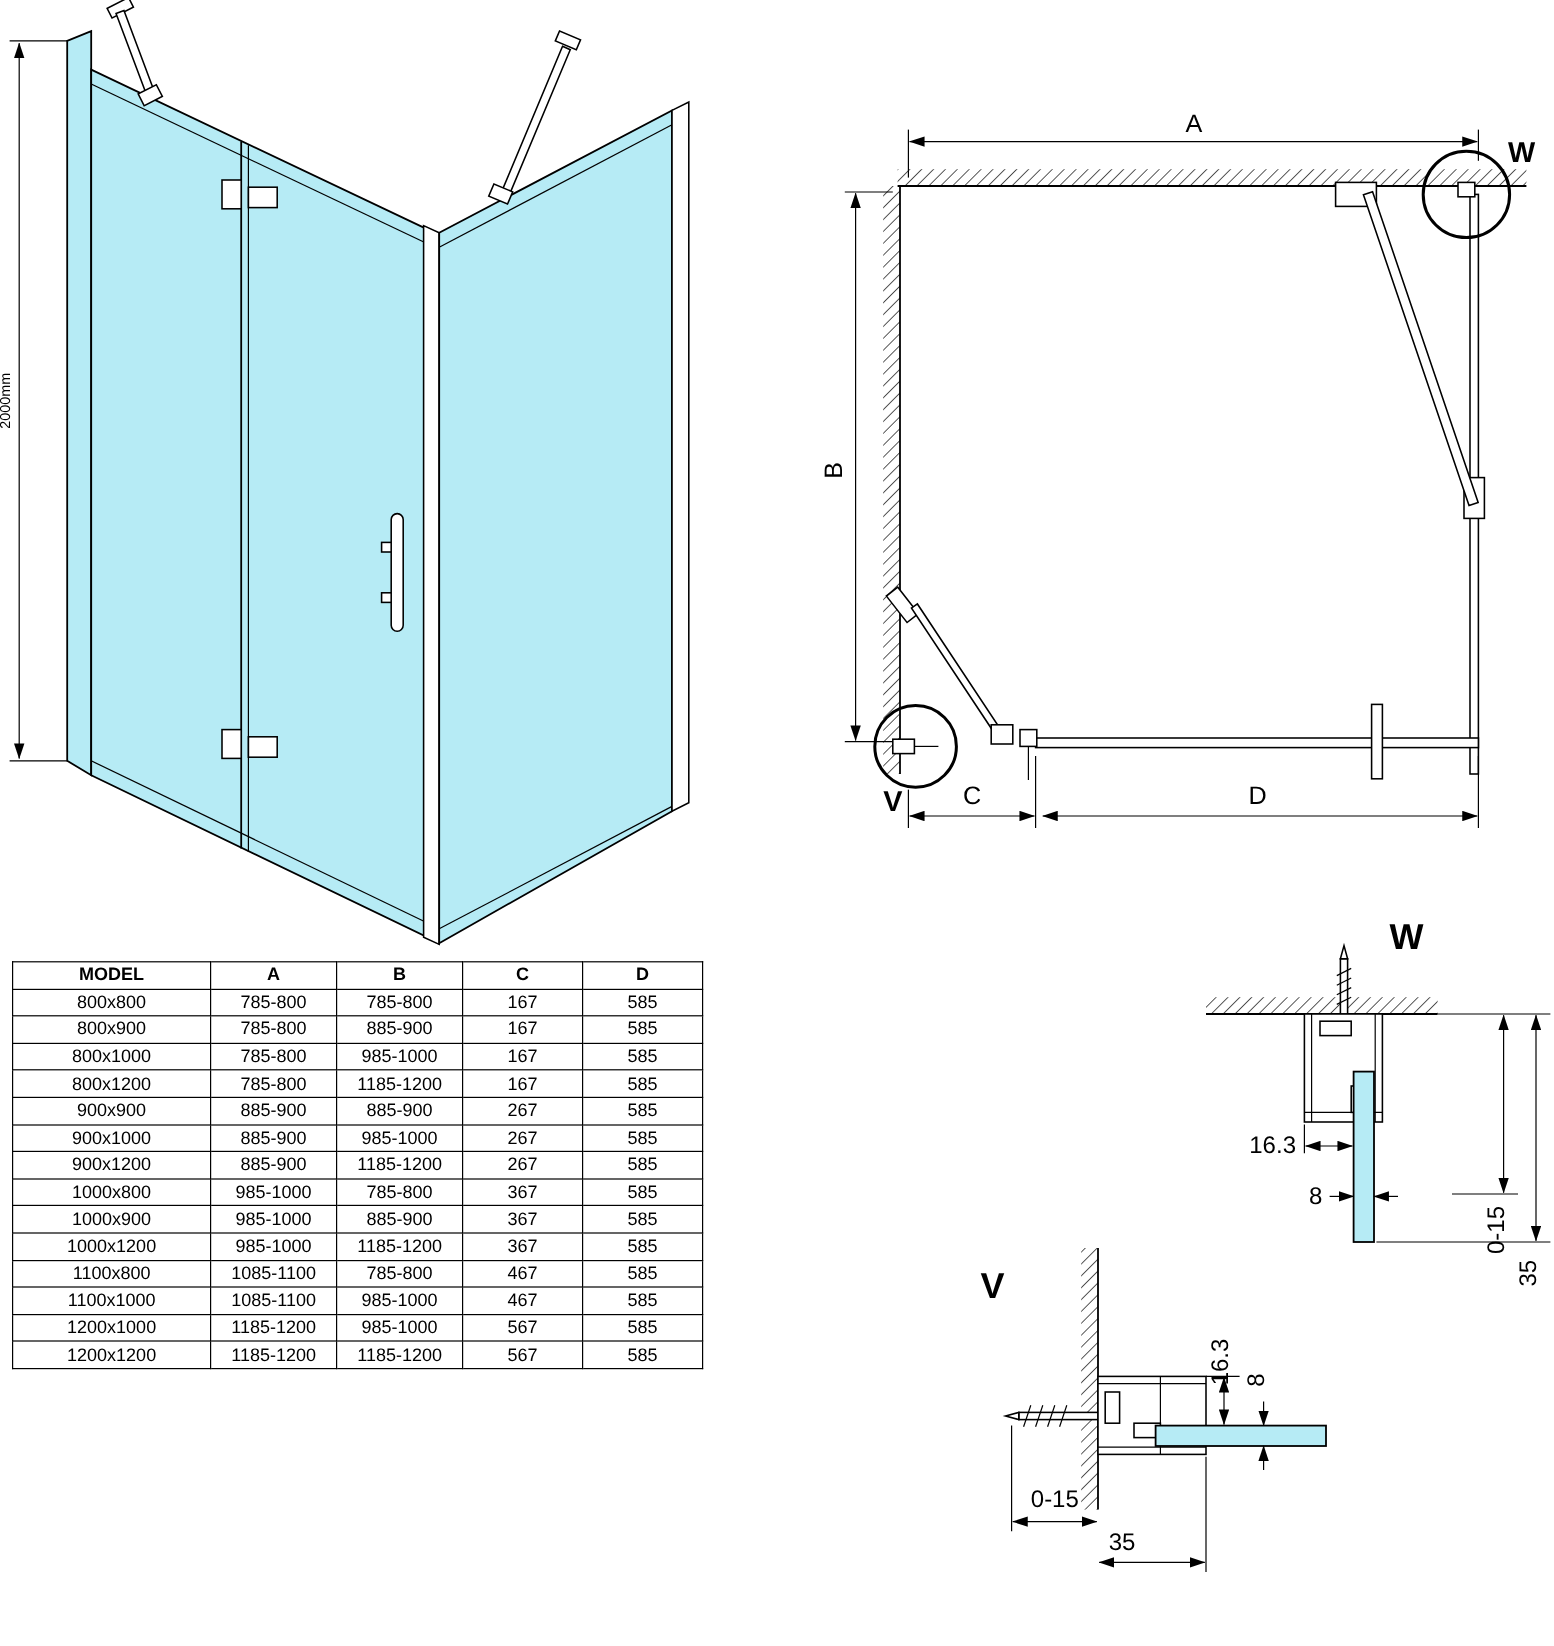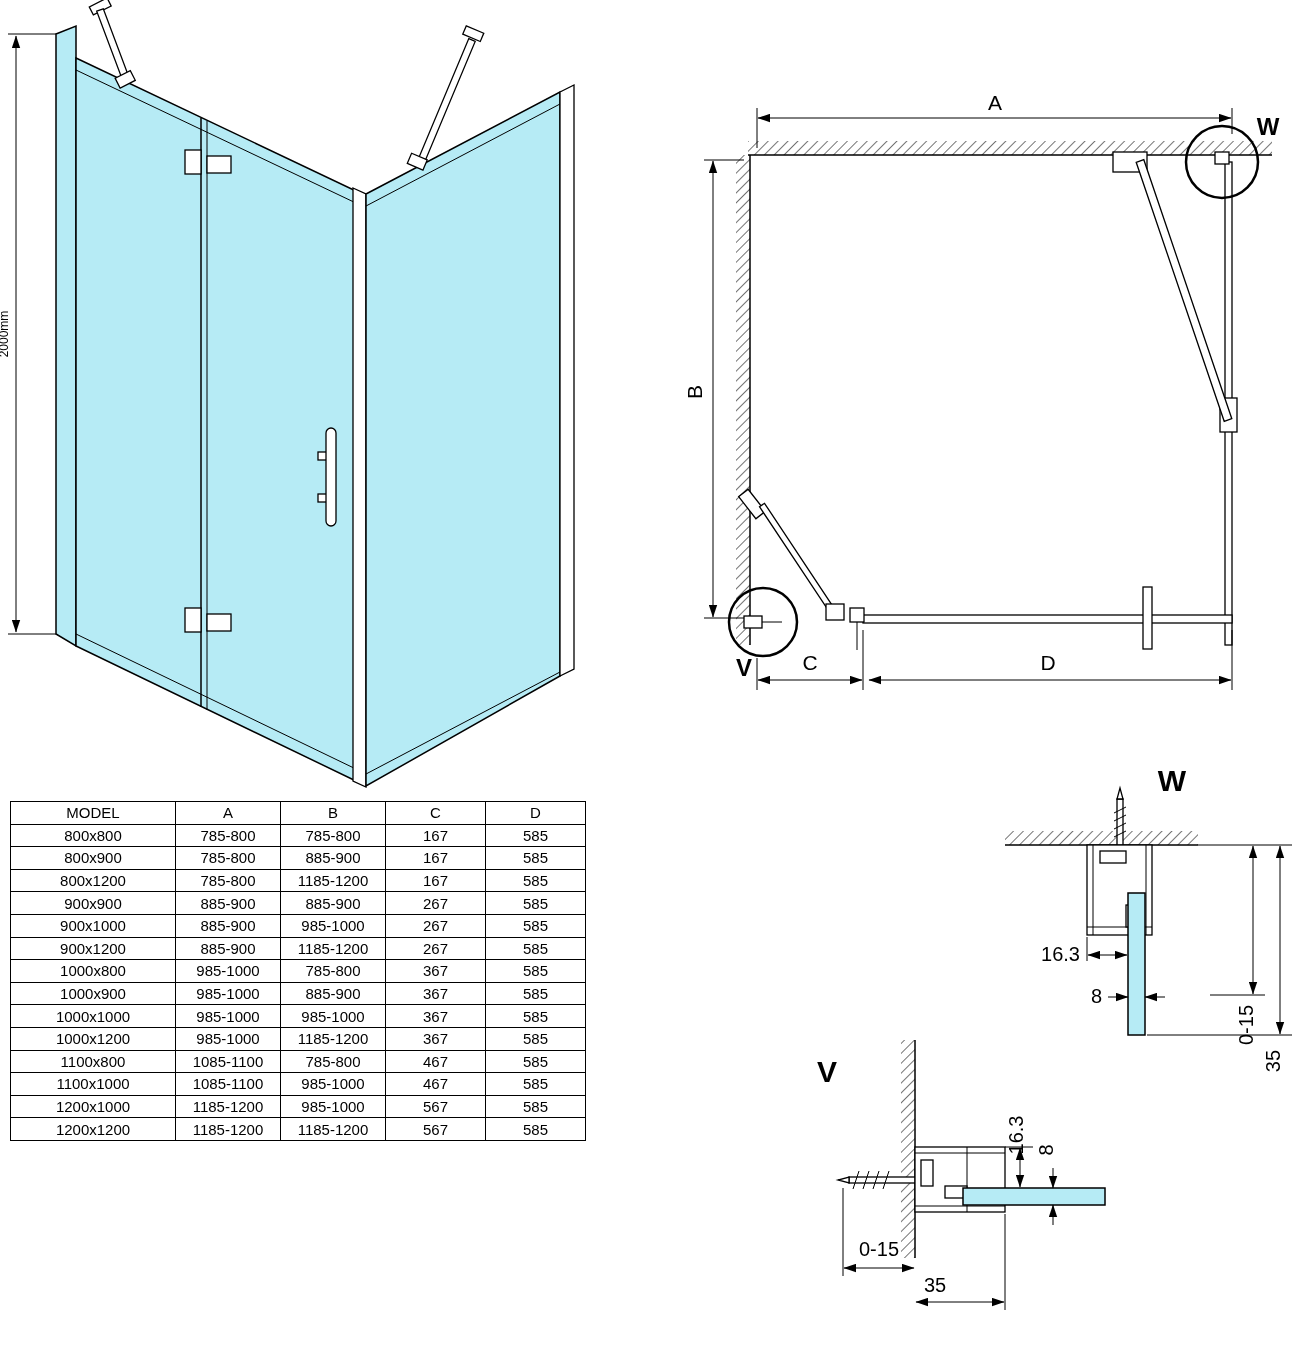--- a/index.html
+++ b/index.html
@@ -26,21 +26,21 @@
   .dtxt  { font-size: 20px; }
   #models-table { position: absolute; left: 10px; top: 801px; border-collapse: collapse; background: #fff; }
   #models-table th, #models-table td {
     border: 1.5px solid #000;
     text-align: center;
     font-size: 15px;
     padding: 2px 4px;
     height: 22.6px;
     white-space: nowrap;
   }
-  #models-table th { font-weight: normal; }
+  #models-table th { font-weight: bold; }
 </style>
 </head>
 <body>
 
 <svg class="abs" style="left:0;top:0" width="640" height="800" viewBox="0 0 640 800">
   <defs>
     <marker id="ar1" viewBox="0 0 12 8" refX="11.5" refY="4" markerWidth="13" markerHeight="9" orient="auto-start-reverse" markerUnits="userSpaceOnUse">
       <path d="M0 0 L12 4 L0 8 Z" fill="#000"></path>
     </marker>
   </defs>
@@ -323,20 +323,27 @@
         <td>585</td>
       </tr>
       <tr>
         <td>800x900</td>
         <td>785-800</td>
         <td>885-900</td>
         <td>167</td>
         <td>585</td>
       </tr>
       <tr>
+        <td>800x1000</td>
+        <td>785-800</td>
+        <td>985-1000</td>
+        <td>167</td>
+        <td>585</td>
+      </tr>
+      <tr>
         <td>800x1200</td>
         <td>785-800</td>
         <td>1185-1200</td>
         <td>167</td>
         <td>585</td>
       </tr>
       <tr>
         <td>900x900</td>
         <td>885-900</td>
         <td>885-900</td>
@@ -361,27 +368,20 @@
         <td>1000x800</td>
         <td>985-1000</td>
         <td>785-800</td>
         <td>367</td>
         <td>585</td>
       </tr>
       <tr>
         <td>1000x900</td>
         <td>985-1000</td>
         <td>885-900</td>
-        <td>367</td>
-        <td>585</td>
-      </tr>
-      <tr>
-        <td>1000x1000</td>
-        <td>985-1000</td>
-        <td>985-1000</td>
         <td>367</td>
         <td>585</td>
       </tr>
       <tr>
         <td>1000x1200</td>
         <td>985-1000</td>
         <td>1185-1200</td>
         <td>367</td>
         <td>585</td>
       </tr>

